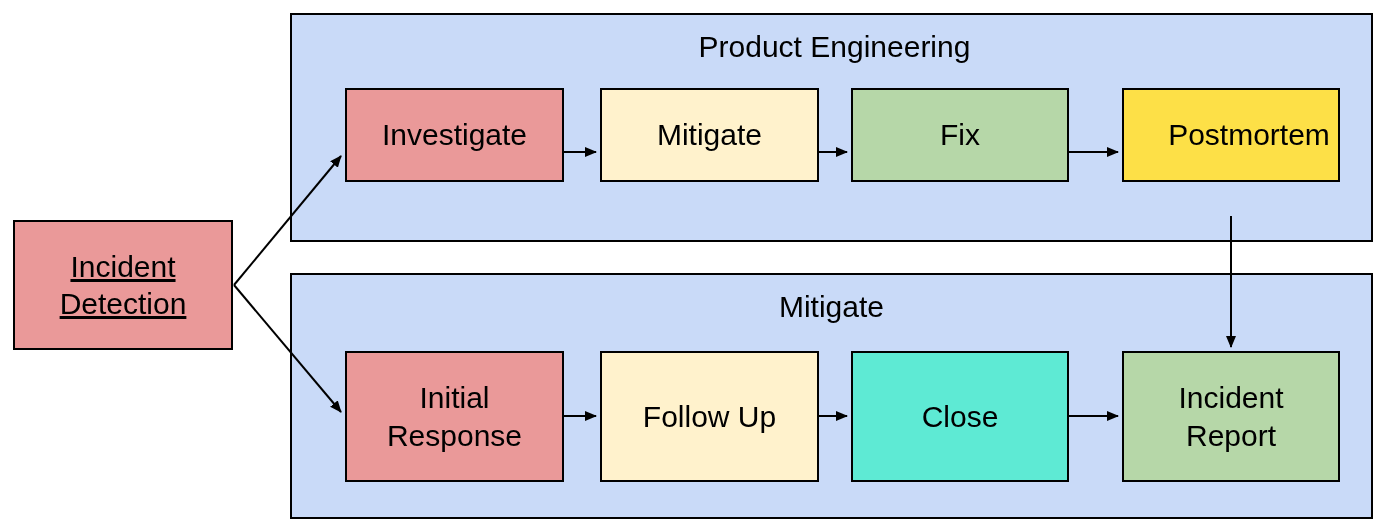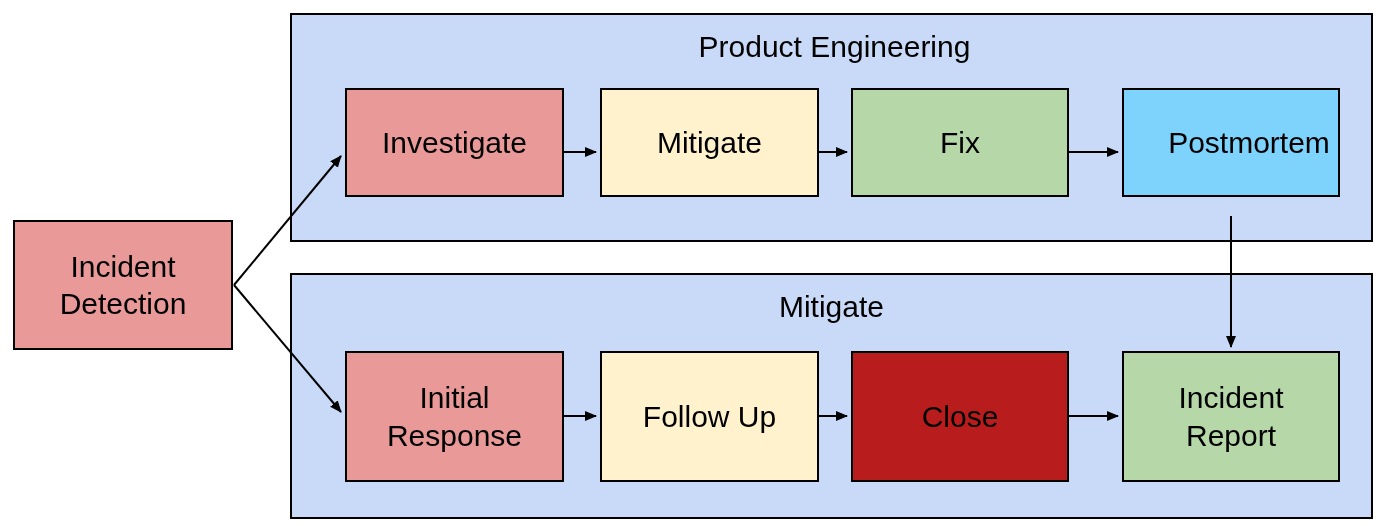--- a/index.html
+++ b/index.html
@@ -33,21 +33,21 @@
     text-align: center;
     font-size: 30px;
     line-height: 1.25;
     padding: 2px 8px;
   }
   .lane1 { left: 290px; top: 13px;  width: 1083px; height: 229px; }
   .lane2 { left: 290px; top: 273px; width: 1083px; height: 246px; }
 
   .src   { left: 13px;   top: 220px; width: 220px; height: 130px; }
 
-  .r1 { top: 88px;  height: 109px; }
+  .r1 { top: 88px;  height: 94px; }
   .r2 { top: 351px; height: 131px; }
   .c1 { left: 345px;  width: 219px; }
   .c2 { left: 600px;  width: 219px; }
   .c3 { left: 851px;  width: 218px; }
   .c4 { left: 1122px; width: 218px; }
 
   .arrows {
     position: absolute;
     left: 0; top: 0;
     width: 1386px; height: 526px;
@@ -61,44 +61,44 @@
 <div class="canvas">
 
   <div class="lane lane1" style="background-color: rgb(201, 218, 248); padding-left: 6px;">
     <div class="lane-title">Product Engineering</div>
   </div>
 
   <div class="lane lane2" style="background-color: rgb(201, 218, 248);">
     <div class="lane-title">Mitigate</div>
   </div>
 
-  <div class="node src" style="background-color: rgb(234, 153, 153);">
+  <div class="node src" style="background-color: rgb(234, 153, 153); text-decoration: underline;">
     <span>Incident Detection</span>
   </div>
 
   <div class="node r1 c1" style="background-color: rgb(234, 153, 153);">
     <span>Investigate</span>
   </div>
   <div class="node r1 c2" style="background-color: rgb(255, 242, 204);">
     <span>Mitigate</span>
   </div>
   <div class="node r1 c3" style="background-color: rgb(182, 215, 168);">
     <span>Fix</span>
   </div>
-  <div class="node r1 c4" style="background-color: #7dd3fc; padding-left: 44px;">
+  <div class="node r1 c4" style="background-color: #fde047; padding-left: 44px;">
     <span>Postmortem</span>
   </div>
 
   <div class="node r2 c1" style="background-color: rgb(234, 153, 153);">
     <span>Initial Response</span>
   </div>
   <div class="node r2 c2" style="background-color: rgb(255, 242, 204);">
     <span>Follow Up</span>
   </div>
-  <div class="node r2 c3" style="background-color: #b91c1c;">
+  <div class="node r2 c3" style="background-color: #5eead4;">
     <span>Close</span>
   </div>
   <div class="node r2 c4" style="background-color: rgb(182, 215, 168);">
     <span>Incident Report</span>
   </div>
 
   <svg class="arrows" viewBox="0 0 1386 526" xmlns="http://www.w3.org/2000/svg">
     <defs>
       <marker id="ah" markerUnits="userSpaceOnUse" markerWidth="14" markerHeight="12" refX="11" refY="5" orient="auto">
         <path d="M0,0 L12,5 L0,10 z" fill="#000"></path>

